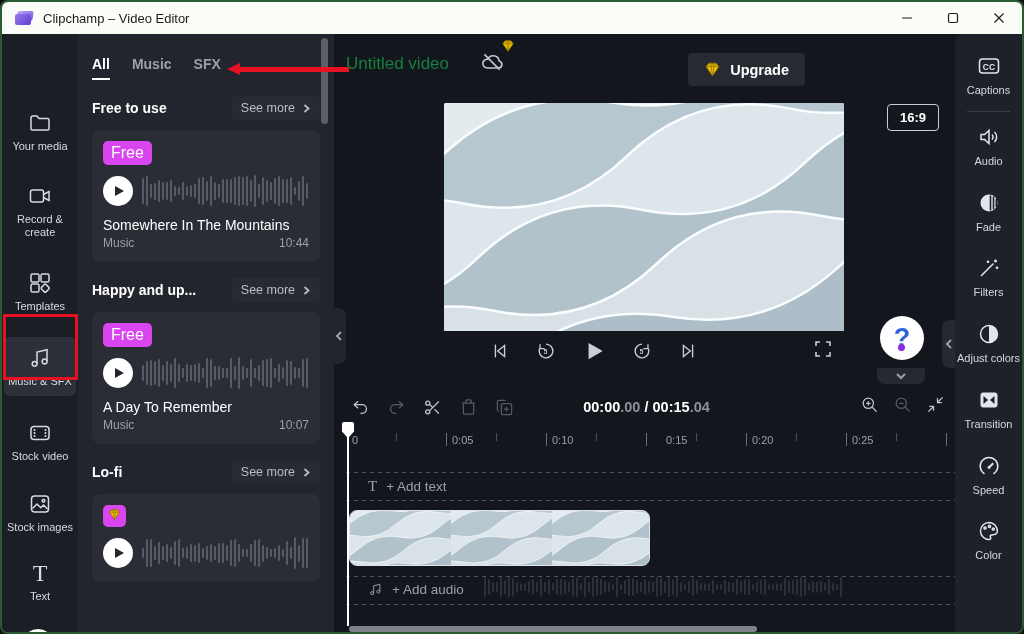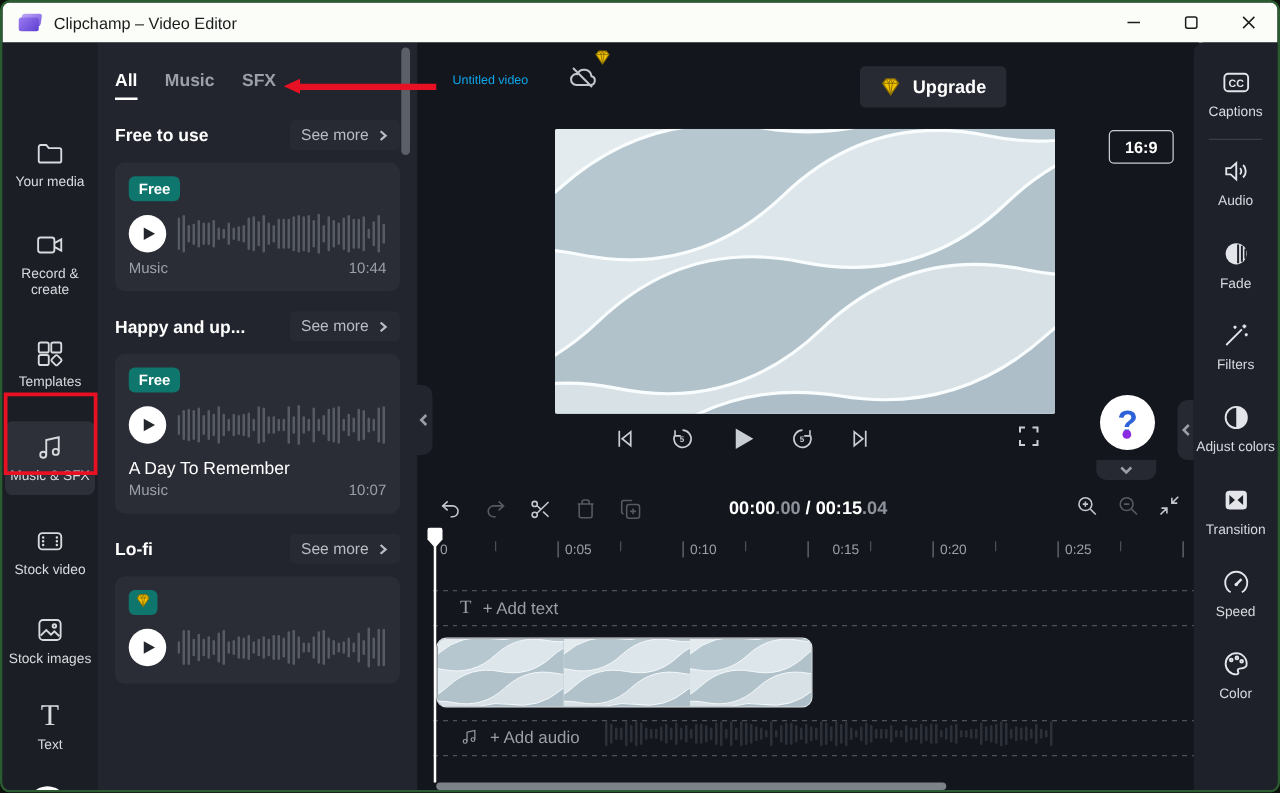--- a/index.html
+++ b/index.html
@@ -39,40 +39,40 @@
                display:flex; align-items:center; padding:0 10px; gap:8px; }
   .searchbox svg { width:15px; height:15px; stroke:#c4c7ce; stroke-width:1.6; fill:none; }
   .searchbox input { background:transparent; border:none; outline:none; color:#e8eaee; font-size:14px; width:170px; }
   .searchbox input::placeholder { color:#9ba0a8; }
   .sechead { display:flex; align-items:center; justify-content:space-between; margin:16px 14px 10px; }
   .sechead .stitle { font-size:14px; font-weight:bold; color:#fff; }
   .seemore { background:#272a32; border-radius:4px; color:#b9bcc3; font-size:12.5px; padding:5px 9px;
              display:flex; align-items:center; gap:7px; cursor:pointer; }
   .seemore svg { width:9px; height:9px; stroke:#b9bcc3; stroke-width:1.8; fill:none; }
   .card { margin:0 14px; background:#2a2d35; border-radius:8px; padding:11px 11px 12px; }
-  .badge { display:inline-block; background:#0f766e; color:#fff; font-size:12px; font-weight:bold;
+  .badge { display:inline-block; background:#d946ef; color:#fff; font-size:16px; font-weight:normal;
            border-radius:5px; padding:3px 8px; }
   .badge.gem { padding:2px 5px; }
   .cardrow { display:flex; align-items:center; gap:9px; margin-top:9px; }
   .playbtn { width:30px; height:30px; min-width:30px; border-radius:50%; background:#fff;
              display:flex; align-items:center; justify-content:center; }
   .playbtn svg { width:12px; height:12px; fill:#23262d; margin-left:2px; }
   .waveform { display:flex; align-items:center; gap:2px; height:34px; overflow:hidden; flex:1; }
   .waveform i { display:block; width:2px; background:#565b64; border-radius:1px; }
   .ctitle { margin-top:9px; font-size:14px; color:#fff; }
   .cmeta { display:flex; justify-content:space-between; margin-top:3px; font-size:12px; color:#9ba0a8; }
   .vscroll { position:absolute; right:6px; top:4px; width:7px; height:86px; border-radius:4px; background:#5a5f68; }
   .panelhandle { position:absolute; left:330px; top:306px; width:14px; height:56px; background:#22252d;
                  border-radius:0 8px 8px 0; display:flex; align-items:center; justify-content:center; z-index:5; }
   .panelhandle svg, .righthandle svg { width:8px; height:10px; stroke:#9ba0a8; stroke-width:2; fill:none; }
 
   
   .stage { position:absolute; left:332px; top:32px; width:625px; height:352px; background:#14161d; }
   .stagehead { position:absolute; left:0; top:0; width:100%; height:60px; display:flex; align-items:center; }
-  .projtitle { margin-left:28px; font-size:10px; color:#0ea5e9; }
+  .projtitle { margin-left:12px; font-size:17px; color:#15803d; }
   .cloudwrap { position:relative; margin-left:30px; width:30px; height:30px; }
   .cloudwrap svg.cloud { width:26px; height:26px; stroke:#c3c6cd; stroke-width:1.5; fill:none; }
   .gembadge { position:absolute; right:-6px; top:-10px; width:14px; height:14px; }
   .btn-upgrade { position:absolute; right:154px; top:19px; height:33px; background:#272a32; border:none; border-radius:4px;
                  color:#fff; font-weight:bold; font-size:14.5px; padding:0 16px; display:flex; align-items:center; gap:9px; cursor:pointer; }
   .btn-export { position:absolute; right:19px; top:19px; height:34px; background:#5d55e0; border:none; border-radius:4px;
                 color:#fff; font-weight:bold; font-size:14.5px; padding:0 14px; display:flex; align-items:center; gap:9px; cursor:pointer; }
   .btn-export svg { width:15px; height:15px; stroke:#fff; stroke-width:1.7; fill:none; }
   .preview { position:absolute; left:110px; top:69px; width:400px; height:228px; border-radius:2px; overflow:hidden; }
   .ratio { position:absolute; right:20px; top:70px; border:1px solid #c8ccd4; border-radius:4px; color:#fff;
@@ -305,20 +305,21 @@
             <i style="height: 90%;"></i>
             <i style="height: 72%;"></i>
             <i style="height: 70%;"></i>
             <i style="height: 83%;"></i>
             <i style="height: 26%;"></i>
             <i style="height: 58%;"></i>
             <i style="height: 87%;"></i>
             <i style="height: 47%;"></i>
           </div>
       </div>
+      <div class="ctitle">Somewhere In The Mountains</div>
       <div class="cmeta">
           <span>Music</span>
           <span>10:44</span>
         </div>
     </div>
 
     <div class="sechead">
       <span class="stitle">Happy and up...</span>
       <span class="seemore">
           <span>See more</span>

